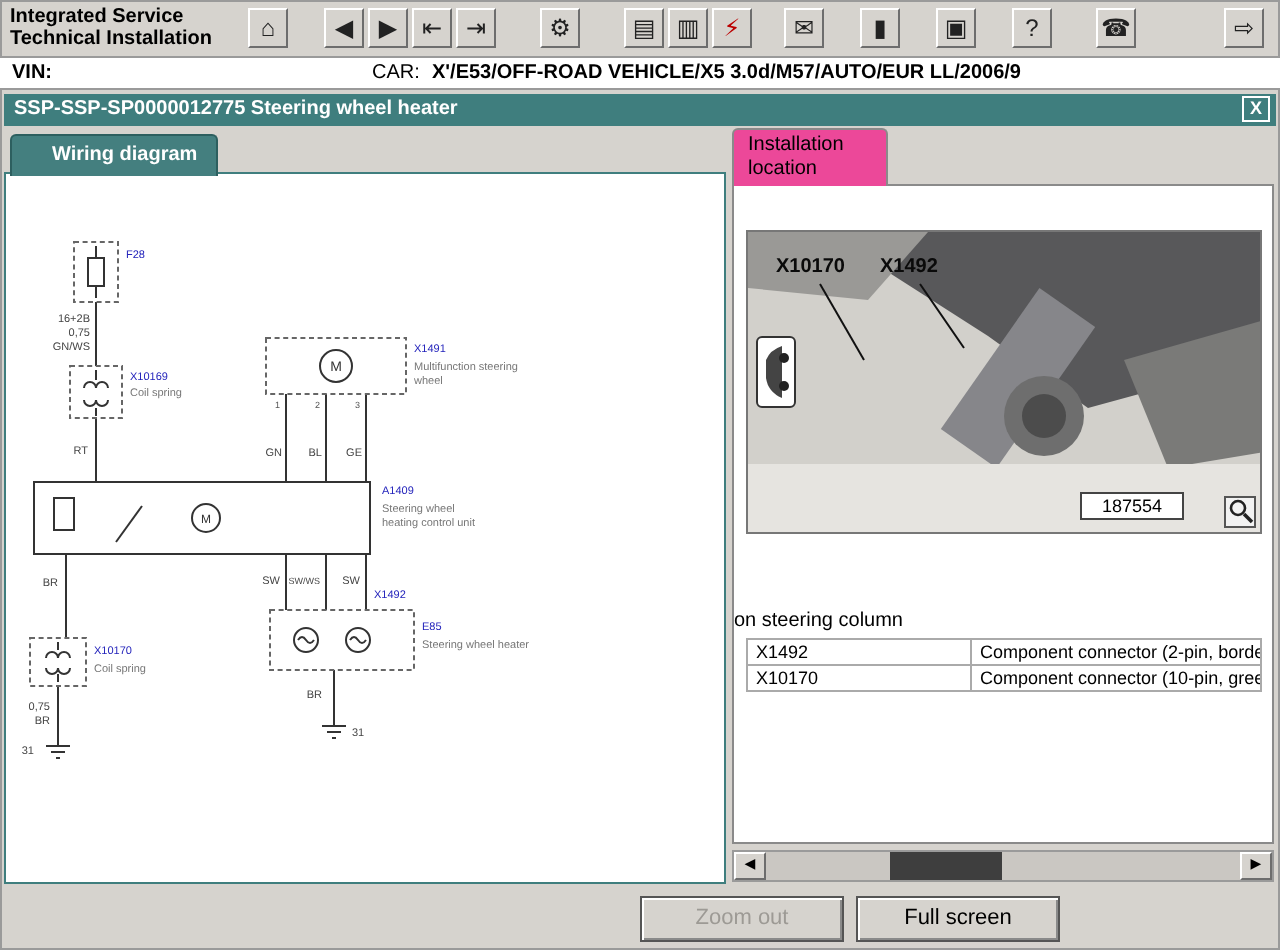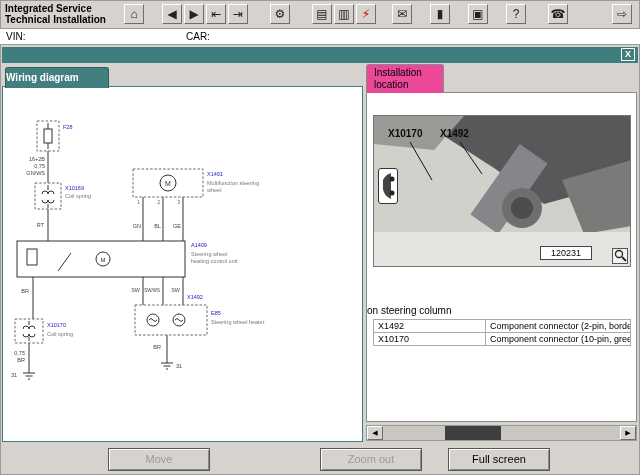--- a/index.html
+++ b/index.html
@@ -7,30 +7,30 @@
 body { font-family:"Liberation Sans","DejaVu Sans",sans-serif; background:#d6d3ce; position:relative; overflow:hidden; }
 .screen { position:absolute; inset:0; width:640px; height:475px; background:#d6d3ce; box-shadow:inset 0 0 0 1px #9a9a9a; }
 
 
 .app-title { position:absolute; left:5px; top:3px; font-size:10px; font-weight:bold; line-height:11px; color:#000; }
 .tool-btn { position:absolute; top:4px; width:20px; height:20px; background:#d6d3ce; border:1px solid; border-color:#ffffff #6d6d6d #6d6d6d #ffffff; font-size:12px; line-height:17px; text-align:center; color:#222; padding:0; cursor:pointer; font-family:inherit; }
 .tool-btn.red { color:#bb0000; font-weight:bold; }
 
 
 .vin-bar { position:absolute; left:0; top:28px; width:640px; height:17px; background:#ffffff; border-top:1px solid #9a9a9a; border-bottom:1px solid #9a9a9a; font-size:10px; line-height:15px; }
-.vin-label { position:absolute; left:6px; }
+.vin-label { position:absolute; left:6px;font-weight:bold; }
 .car-label { position:absolute; left:186px; }
 .car-value { position:absolute; left:216px; font-weight:bold; white-space:nowrap; }
 
 
 .title-bar { position:absolute; left:2px; top:47px; width:636px; height:16px; background:#3f7e7e; color:#fff; font-size:10px; font-weight:bold; line-height:16px; padding-left:5px; }
 .close-btn { position:absolute; right:3px; top:1px; width:14px; height:13px; background:#3f7e7e; border:1px solid #ffffff; color:#fff; font-size:9px; font-weight:bold; line-height:11px; text-align:center; padding:0; cursor:pointer; font-family:inherit; }
 
 
-.left-tab { position:absolute; left:5px; top:67px; width:104px; height:21px; background:#447f7f; color:#fff; font-size:10px; font-weight:bold; line-height:19px; padding-left:0; border:1px solid #2d5f5f; border-bottom:none; border-radius:3px 3px 0 0; z-index:2; }
+.left-tab { position:absolute; left:5px; top:67px; width:104px; height:21px; background:#447f7f; color:#fff; font-size:10px; font-weight:bold; line-height:19px; padding-left:20px; border:1px solid #2d5f5f; border-bottom:none; border-radius:3px 3px 0 0; z-index:2; }
 .left-panel { position:absolute; left:2px; top:86px; width:361px; height:356px; background:#fff; border:1px solid #3f7e7e; z-index:1; }
 
 
 .right-tab { position:absolute; left:366px; top:64px; width:78px; height:29px; background:#ec4899; border:1px solid #8a8a8a; border-bottom:none; border-radius:3px 3px 0 0; font-size:10px; line-height:12px; padding:2px 0 0 7px; z-index:2; color:#000; }
 .right-panel { position:absolute; left:366px; top:92px; width:271px; height:330px; background:#fff; border:1px solid #8a8a8a; z-index:1; }
 .photo { position:absolute; left:6px; top:22px; width:258px; height:152px; border:1px solid #777; background:#cfcdc8; overflow:hidden; }
 .photo-label { position:absolute; font-size:10px; font-weight:bold; color:#0a0a0a; }
 .car-pictogram { position:absolute; left:4px; top:52px; width:20px; height:36px; background:#fff; border:1px solid #333; border-radius:3px; }
 .car-pictogram svg { position:absolute; left:-6px; top:9px; transform:rotate(-90deg); }
 .img-number { position:absolute; right:38px; bottom:6px; width:52px; height:14px; background:#fff; border:1px solid #444; font-size:9px; line-height:12px; text-align:center; color:#000; }
@@ -82,23 +82,25 @@
     <button class="tool-btn" style="left:430px">▮</button>
     <button class="tool-btn" style="left:468px">▣</button>
     <button class="tool-btn" style="left:506px">?</button>
     <button class="tool-btn" style="left:548px">☎</button>
     <button class="tool-btn" style="left:612px">⇨</button>
   </div>
 
   <div class="vin-bar">
     <span class="vin-label">VIN:</span>
     <span class="car-label">CAR:</span>
+    <span class="car-value">X'/E53/OFF-ROAD VEHICLE/X5 3.0d/M57/AUTO/EUR LL/2006/9</span>
   </div>
 
   <div class="title-bar">
+    <span>SSP-SSP-SP0000012775 Steering wheel heater</span>
     <button class="close-btn">X</button>
   </div>
 
   <div class="left-tab">
     <span>Wiring diagram</span>
   </div>
   <div class="left-panel">
     <svg width="359" height="354" viewBox="0 0 359 354">
 
       <g stroke="#333" stroke-width="1" fill="none">
@@ -217,21 +219,21 @@
       </svg>
       <div class="photo-label" style="left:14px; top:12px">X10170</div>
       <div class="photo-label" style="left:66px; top:12px">X1492</div>
       <div class="car-pictogram">
         <svg width="30" height="16" viewBox="0 0 30 16">
           <path d="M2,11 q3,-7 10,-8 l9,0 q5,2 7,8 z" fill="#444"></path>
           <circle cx="8" cy="12" r="2.5" fill="#222"></circle>
           <circle cx="22" cy="12" r="2.5" fill="#222"></circle>
         </svg>
       </div>
-      <div class="img-number">120231</div>
+      <div class="img-number">187554</div>
       <button class="magnifier-btn">
         <svg width="13" height="13" viewBox="0 0 13 13">
           <circle cx="5" cy="5" r="3.5" fill="none" stroke="#222" stroke-width="1.3"></circle>
           <line x1="8" y1="8" x2="12" y2="12" stroke="#222" stroke-width="1.8"></line>
         </svg>
       </button>
     </div>
     <div class="caption">on steering column</div>
     <div class="loc-table">
       <div class="loc-row">
@@ -246,17 +248,16 @@
   </div>
 
   <div class="h-scrollbar">
     <button class="sb-btn sb-left">◀</button>
     <div class="sb-track">
       <div class="sb-thumb"></div>
     </div>
     <button class="sb-btn sb-right">▶</button>
   </div>
 
-  <button class="footer-btn disabled" style="left:108px">Move</button>
   <button class="footer-btn disabled" style="left:320px">Zoom out</button>
-  <button class="footer-btn" style="left:448px">Full screen</button>
+  <button class="footer-btn" style="left:428px">Full screen</button>
 
 </div>
 
 </body></html>

